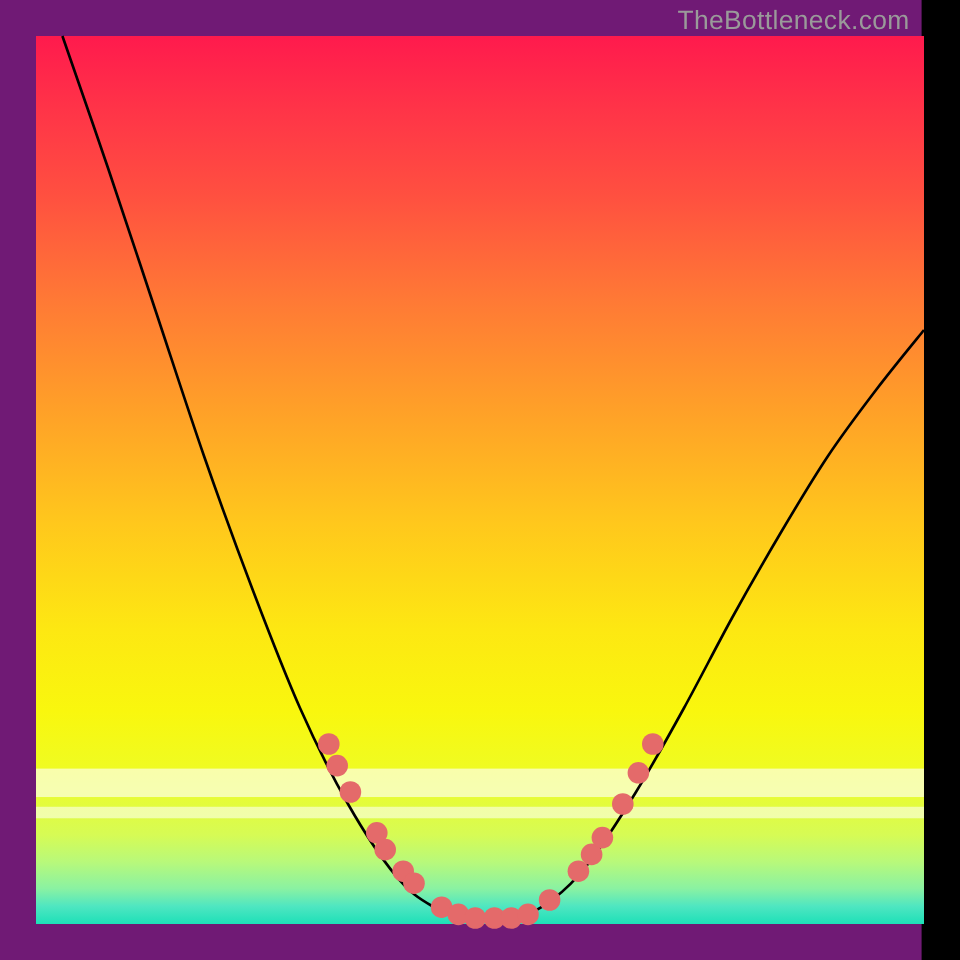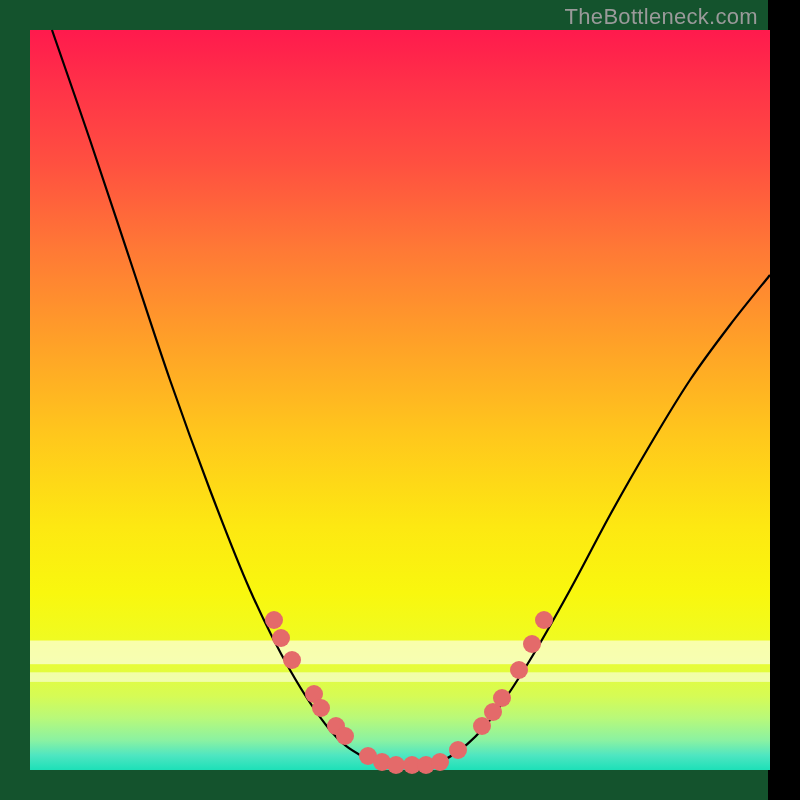--- a/index.html
+++ b/index.html
@@ -10,21 +10,21 @@
     overflow: hidden;
     background: #000;
     font-family: Arial, Helvetica, sans-serif;
   }
   .frame {
     position: absolute;
     top: 0;
     left: 0;
     width: 768px;
     height: 800px;
-    background: #14532d;
+    background: #701a75;
   }
   .plot-area {
     position: absolute;
     top: 30px;
     left: 30px;
     width: 740px;
     height: 740px;
     background: linear-gradient(to bottom,
       #ff1a4d 0%,
       #ff3348 8%,

